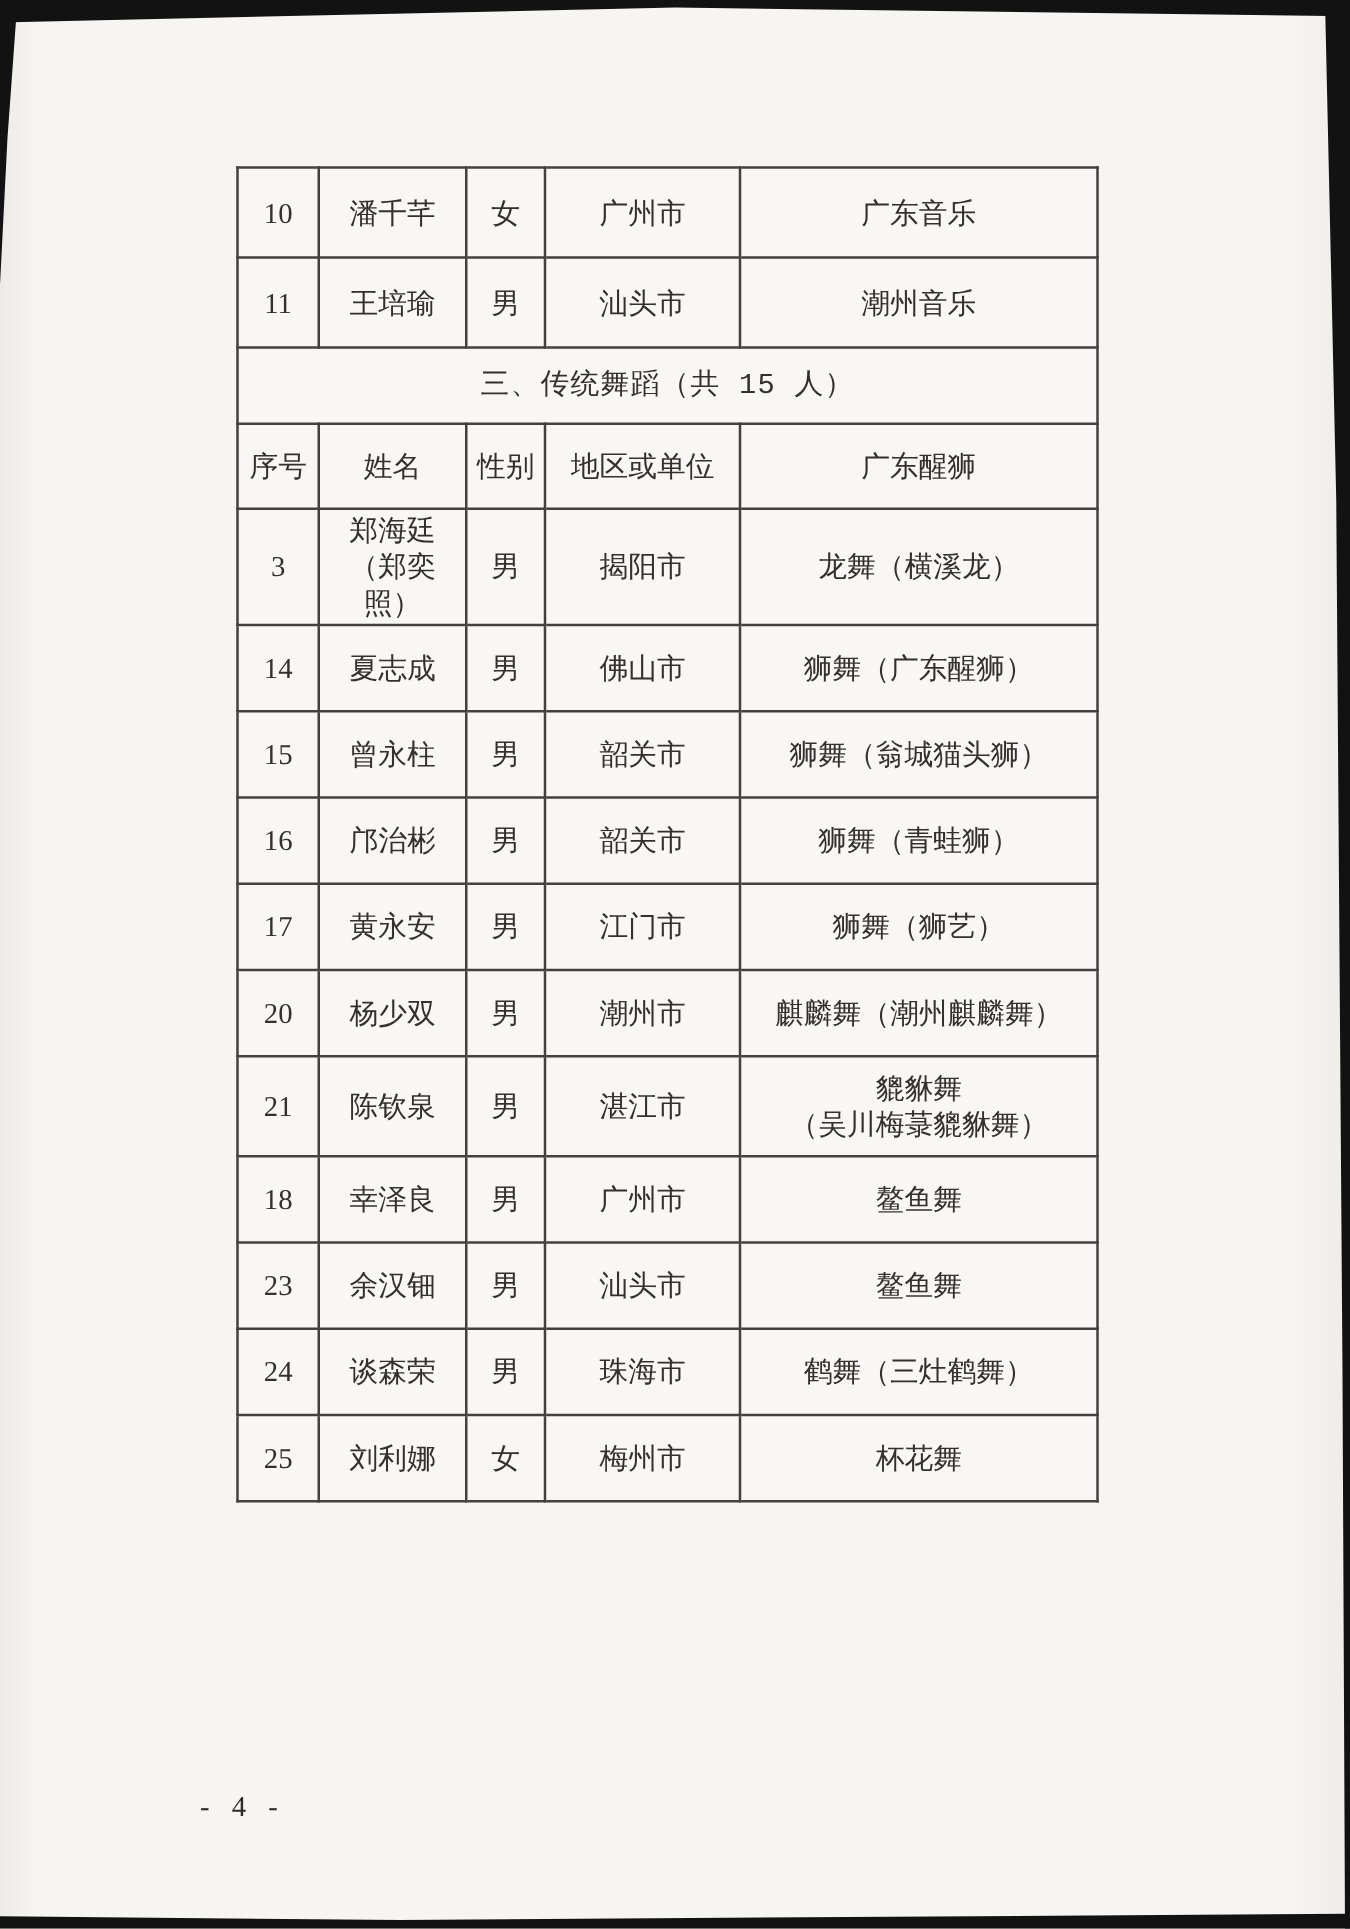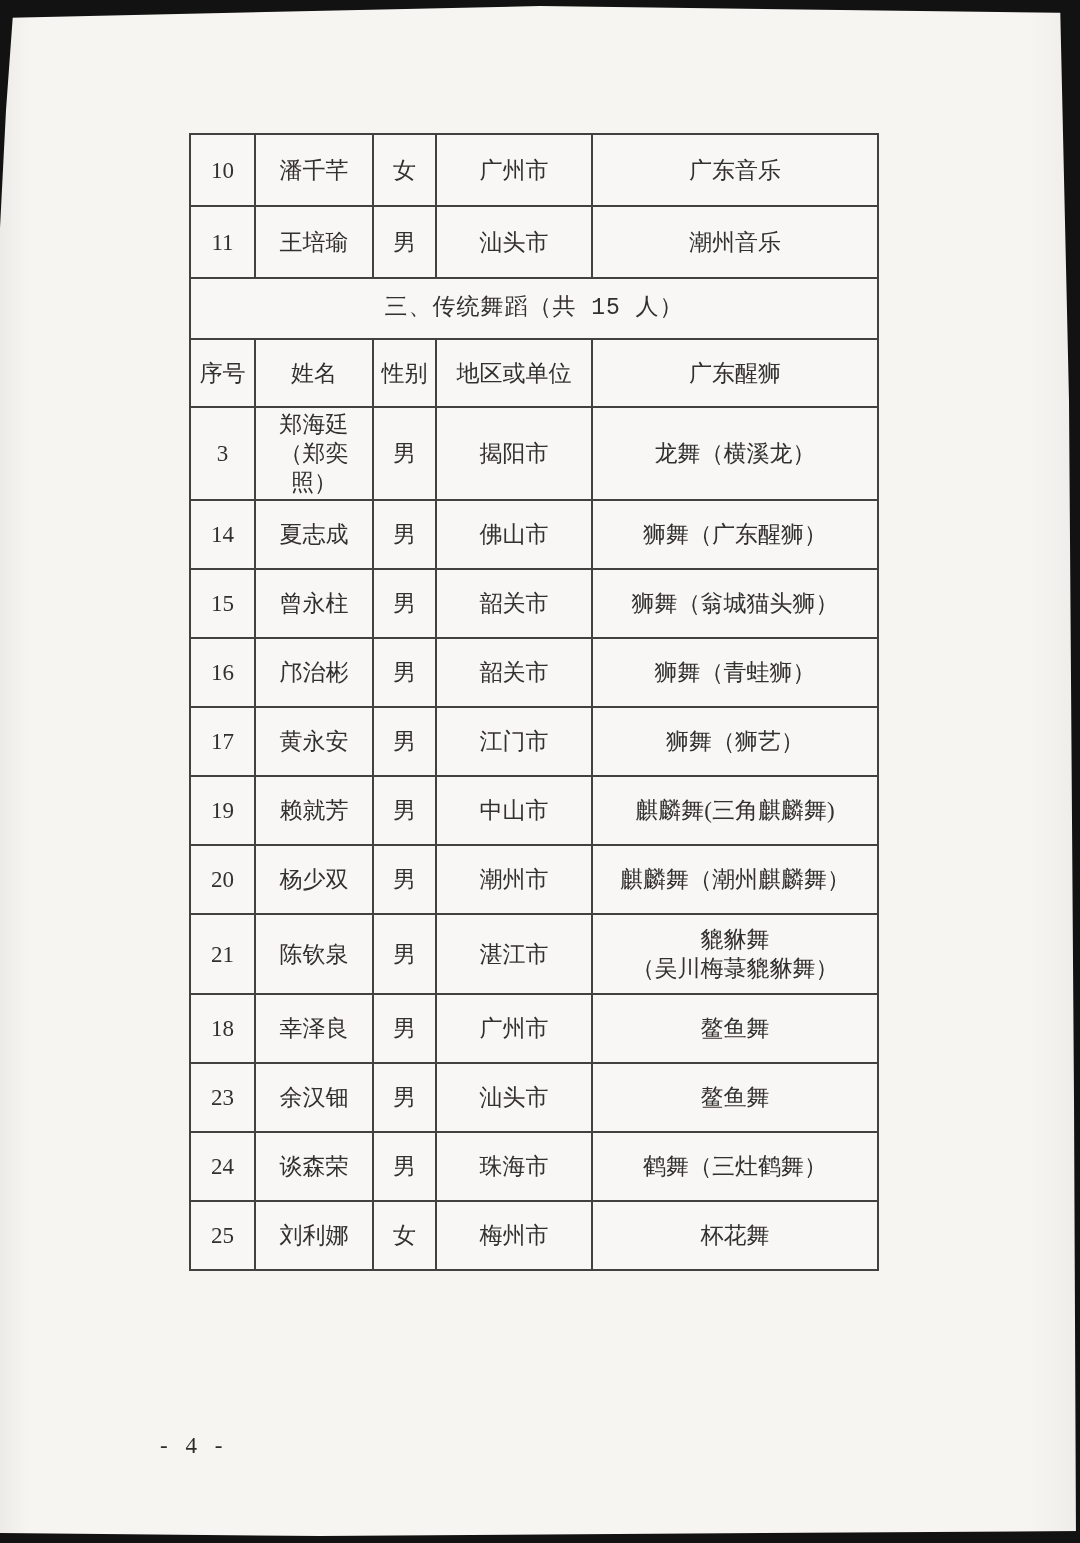--- a/index.html
+++ b/index.html
@@ -133,27 +133,20 @@
       <td class="c-project">狮舞（青蛙狮）</td>
     </tr>
         <tr>
       <td class="c-no">17</td>
       <td class="c-name">黄永安</td>
       <td class="c-gender">男</td>
       <td class="c-region">江门市</td>
       <td class="c-project">狮舞（狮艺）</td>
     </tr>
         <tr>
-      <td class="c-no">19</td>
-      <td class="c-name">赖就芳</td>
-      <td class="c-gender">男</td>
-      <td class="c-region">中山市</td>
-      <td class="c-project">麒麟舞(三角麒麟舞)</td>
-    </tr>
-        <tr>
       <td class="c-no">20</td>
       <td class="c-name">杨少双</td>
       <td class="c-gender">男</td>
       <td class="c-region">潮州市</td>
       <td class="c-project">麒麟舞（潮州麒麟舞）</td>
     </tr>
         <tr class="tall">
       <td class="c-no">21</td>
       <td class="c-name">陈钦泉</td>
       <td class="c-gender">男</td>

